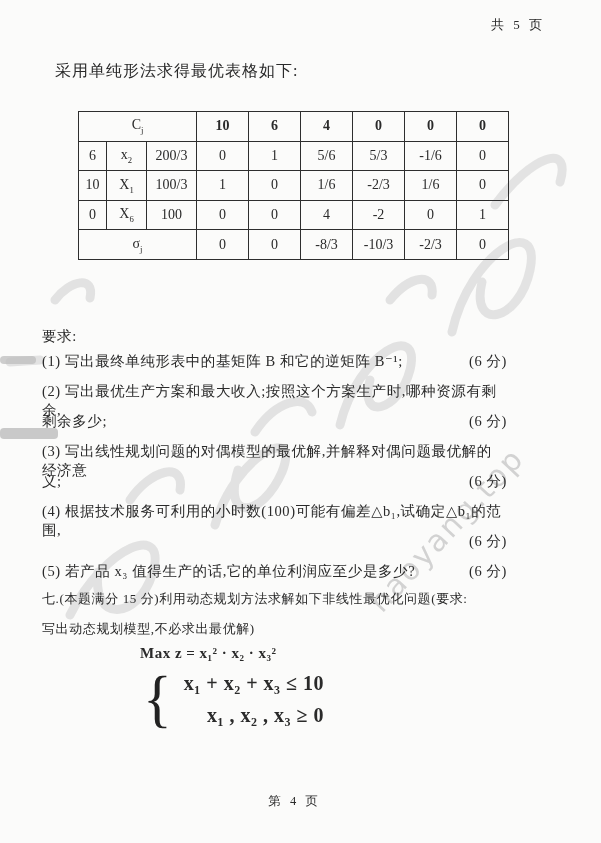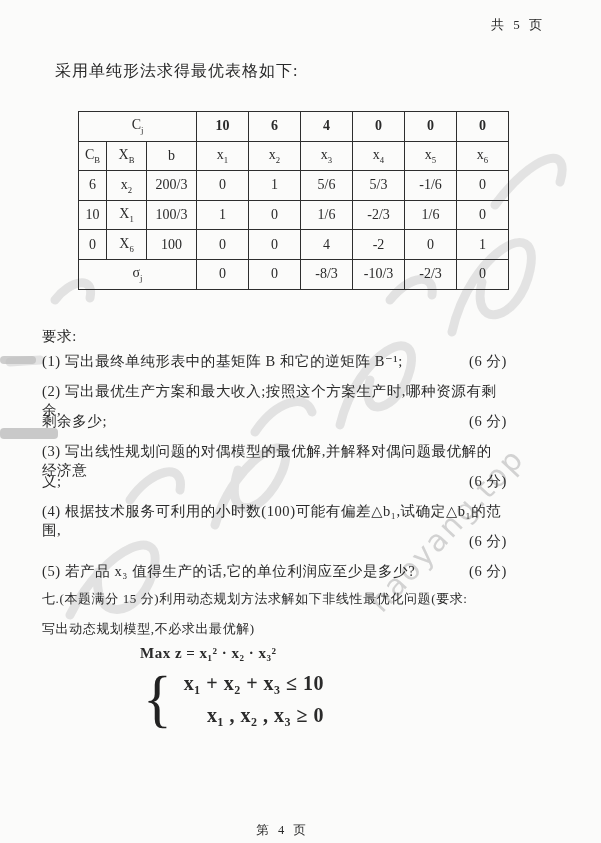--- a/index.html
+++ b/index.html
@@ -6,21 +6,21 @@
   .page{
     position:relative;width:601px;height:843px;margin:0 auto;
     background:#fbfbfa;overflow:hidden;
     font-family:"Liberation Serif","DejaVu Serif",serif;
     color:#2a2a2a;
   }
   
   .wm{position:absolute;left:0;top:0;width:601px;height:843px;pointer-events:none;}
   
   .hdr-right{position:absolute;top:16px;right:56px;font-size:13px;letter-spacing:3px;}
-  .footer{position:absolute;left:0;top:822px;width:565px;text-align:center;font-size:12.5px;letter-spacing:3px;}
+  .footer{position:absolute;left:0;top:793px;width:565px;text-align:center;font-size:12.5px;letter-spacing:3px;padding-left:12px;}
   
   .intro{position:absolute;left:55px;top:61px;font-size:16px;letter-spacing:1px;}
   
   .tablewrap{position:absolute;left:78px;top:111px;}
   table.simplex{border-collapse:collapse;table-layout:fixed;width:430px;}
   table.simplex td{
     border:1.6px solid #2e2e2e;text-align:center;vertical-align:middle;
     font-size:14px;height:28.6px;padding:0;overflow:hidden;
   }
   table.simplex td.b{font-weight:bold;}
@@ -79,31 +79,20 @@
       </colgroup>
       <tbody>
           <tr>
             <td colspan="3">C<sub>j</sub></td>
             <td class="b">10</td>
             <td class="b">6</td>
             <td class="b">4</td>
             <td class="b">0</td>
             <td class="b">0</td>
             <td class="b">0</td>
-          </tr>
-          <tr>
-            <td>C<sub>B</sub></td>
-            <td>X<sub>B</sub></td>
-            <td>b</td>
-            <td>x<sub>1</sub></td>
-            <td>x<sub>2</sub></td>
-            <td>x<sub>3</sub></td>
-            <td>x<sub>4</sub></td>
-            <td>x<sub>5</sub></td>
-            <td>x<sub>6</sub></td>
           </tr>
           <tr>
             <td>6</td>
             <td>x<sub>2</sub></td>
             <td>200/3</td>
             <td>0</td>
             <td>1</td>
             <td>5/6</td>
             <td>5/3</td>
             <td>-1/6</td>

